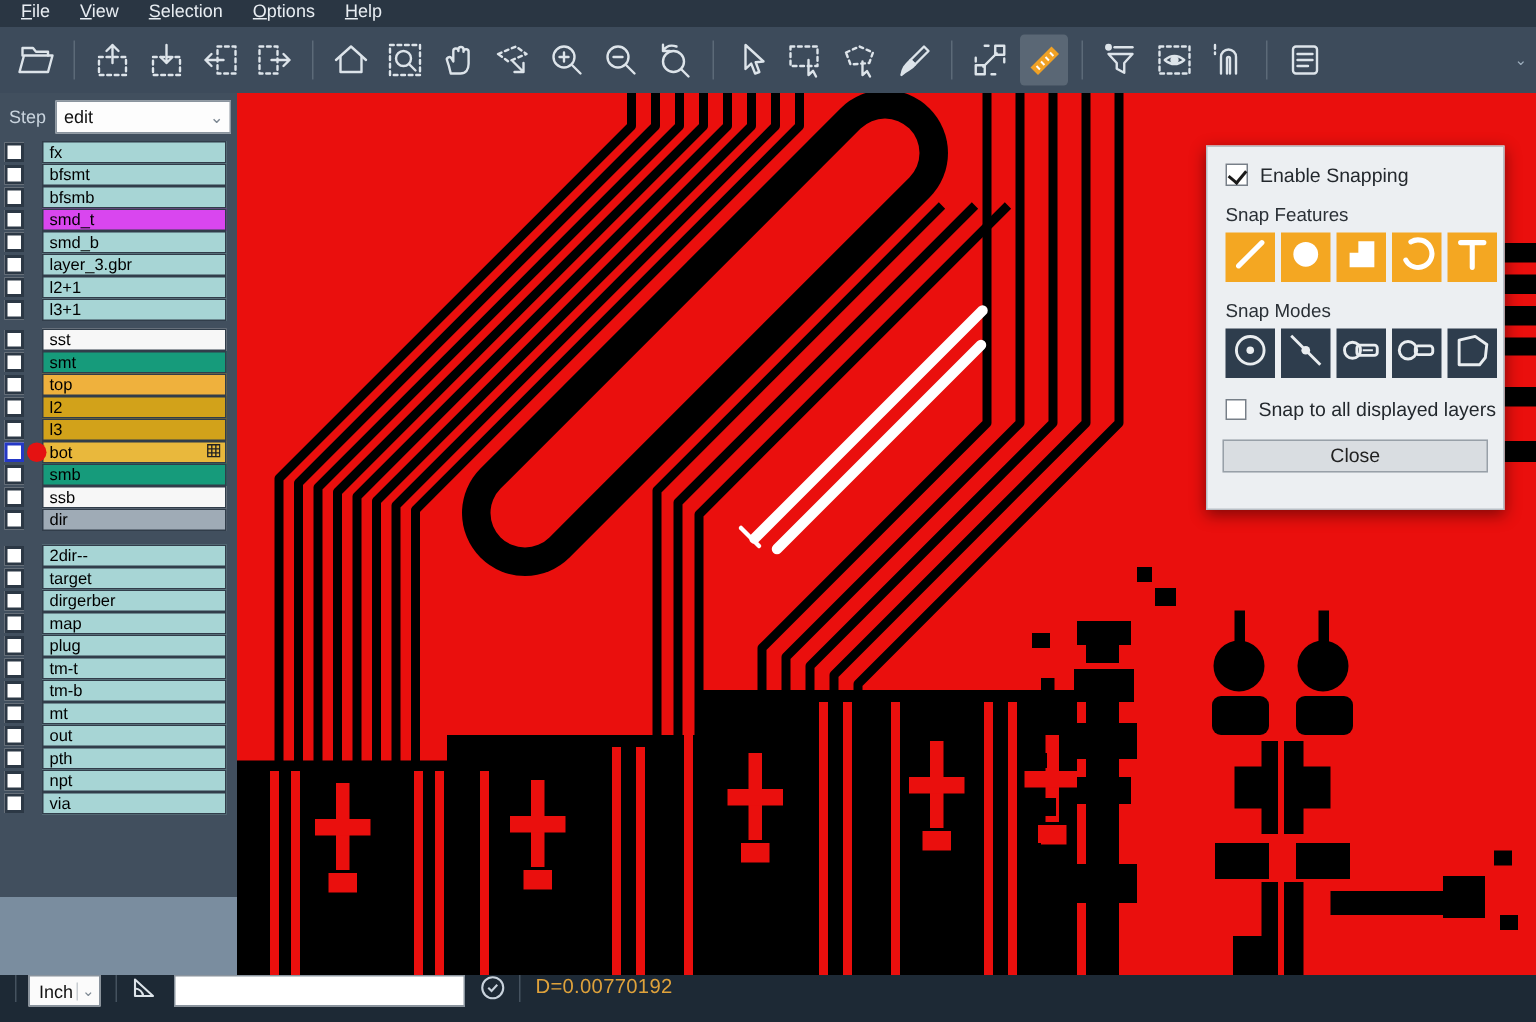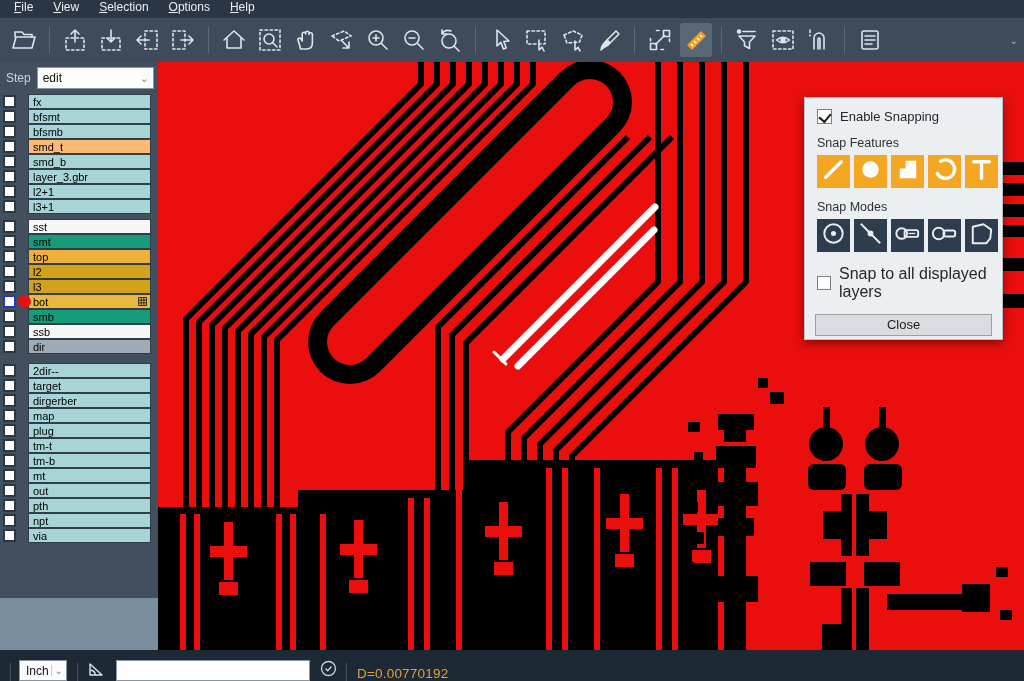--- a/index.html
+++ b/index.html
@@ -61,25 +61,25 @@
   .snap-check-label { font-size:13px; color:#23282d; margin-left:8px; }
   .snap-section-label { font-size:12.5px; color:#2A3036; margin:12px 0 5px 12px; }
   .snap-btn-row { display:flex; margin-left:12px; }
   .snap-btn { width:33px; height:33px; margin-right:4px; display:flex; align-items:center; justify-content:center; }
   .snap-btn.feature { background:#F4A722; }
   .snap-btn.mode { background:#2E3D4D; }
   #snap-close-btn { margin:13px 10px 0 10px; height:22px; background:#D9DDE1; border:1px solid #98A0A8;
                     font-size:13px; color:#222; text-align:center; line-height:20px; cursor:default; }
   #snap-all-row { margin-top:13px; }
   #snap-all-row .snap-checkbox { width:14px; height:14px; }
-  #snap-all-row .snap-check-label { font-size:16px; }
+  #snap-all-row .snap-check-label { font-size:13px; }
 
   
   #statusbar { position:absolute; left:0; top:650px; width:1024px; height:31px; background:#1D2935;
-               display:flex; align-items:flex-end; }
+               display:flex; align-items:flex-start; }
   .sb-divider { width:1px; height:18px; background:#45525F; }
   #unit-select { width:48px; height:21px; background:#FBFBFB; border:1px solid #8A949E; margin:0 0 0 8px;
                  display:flex; align-items:center; font-size:12px; color:#111; padding-left:6px; position:relative; }
   #unit-select .chev { position:absolute; right:3px; color:#7D8893; font-size:10px; border-left:1px solid #C8CDD2; padding-left:3px; }
   #angle-icon { margin:0 10px; }
   #status-input { width:194px; height:21px; border:1px solid #8A949E; background:#FFF; font-size:12px; padding:0 4px; }
   #refresh-icon { margin:0 9px 0 10px; }
   #distance-label { color:#DFA23B; font-size:13.5px; margin-left:10px; letter-spacing:.2px; } .gap10 { width:10px; }
 </style>
 </head>
@@ -263,21 +263,21 @@
       <div class="layer-row">
         <div class="layer-check"></div>
         <div class="layer-name" style="background: rgb(167, 213, 213);">bfsmt</div>
       </div>
       <div class="layer-row">
         <div class="layer-check"></div>
         <div class="layer-name" style="background: rgb(167, 213, 213);">bfsmb</div>
       </div>
       <div class="layer-row">
         <div class="layer-check"></div>
-        <div class="layer-name" style="background: #fdba74;">smd_t</div>
+        <div class="layer-name" style="background: #d946ef;">smd_t</div>
       </div>
       <div class="layer-row">
         <div class="layer-check"></div>
         <div class="layer-name" style="background: rgb(167, 213, 213);">smd_b</div>
       </div>
       <div class="layer-row">
         <div class="layer-check"></div>
         <div class="layer-name" style="background: rgb(167, 213, 213);">layer_3.gbr</div>
       </div>
       <div class="layer-row">

